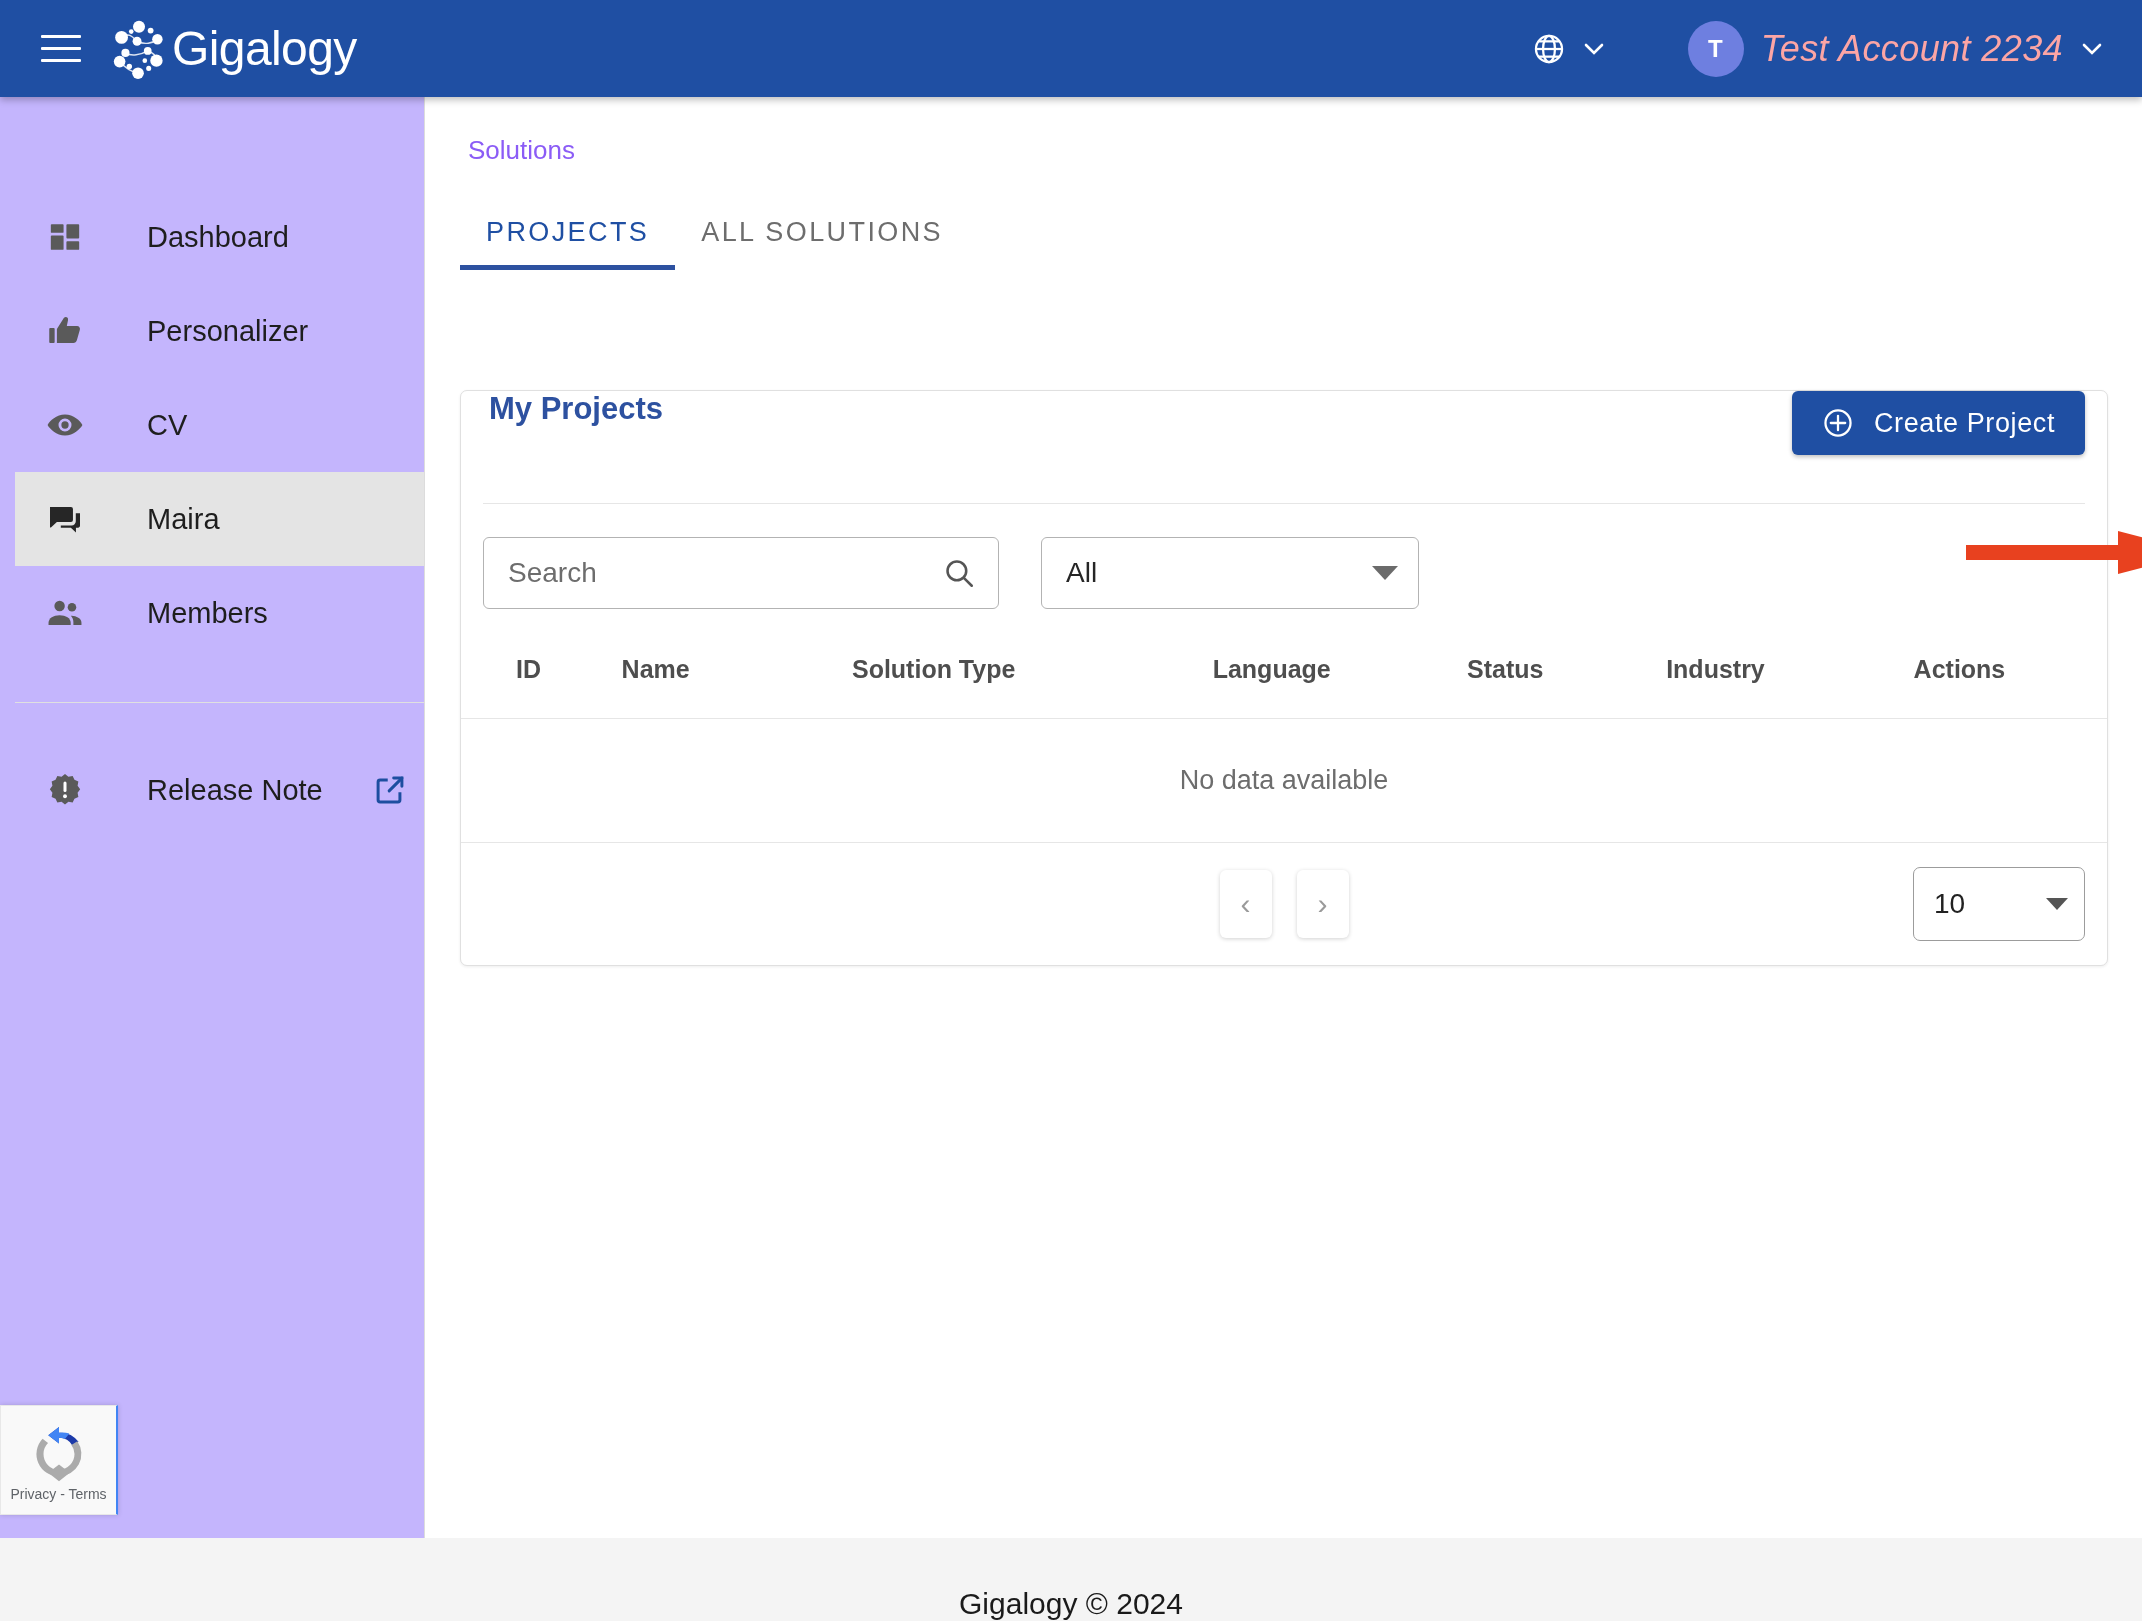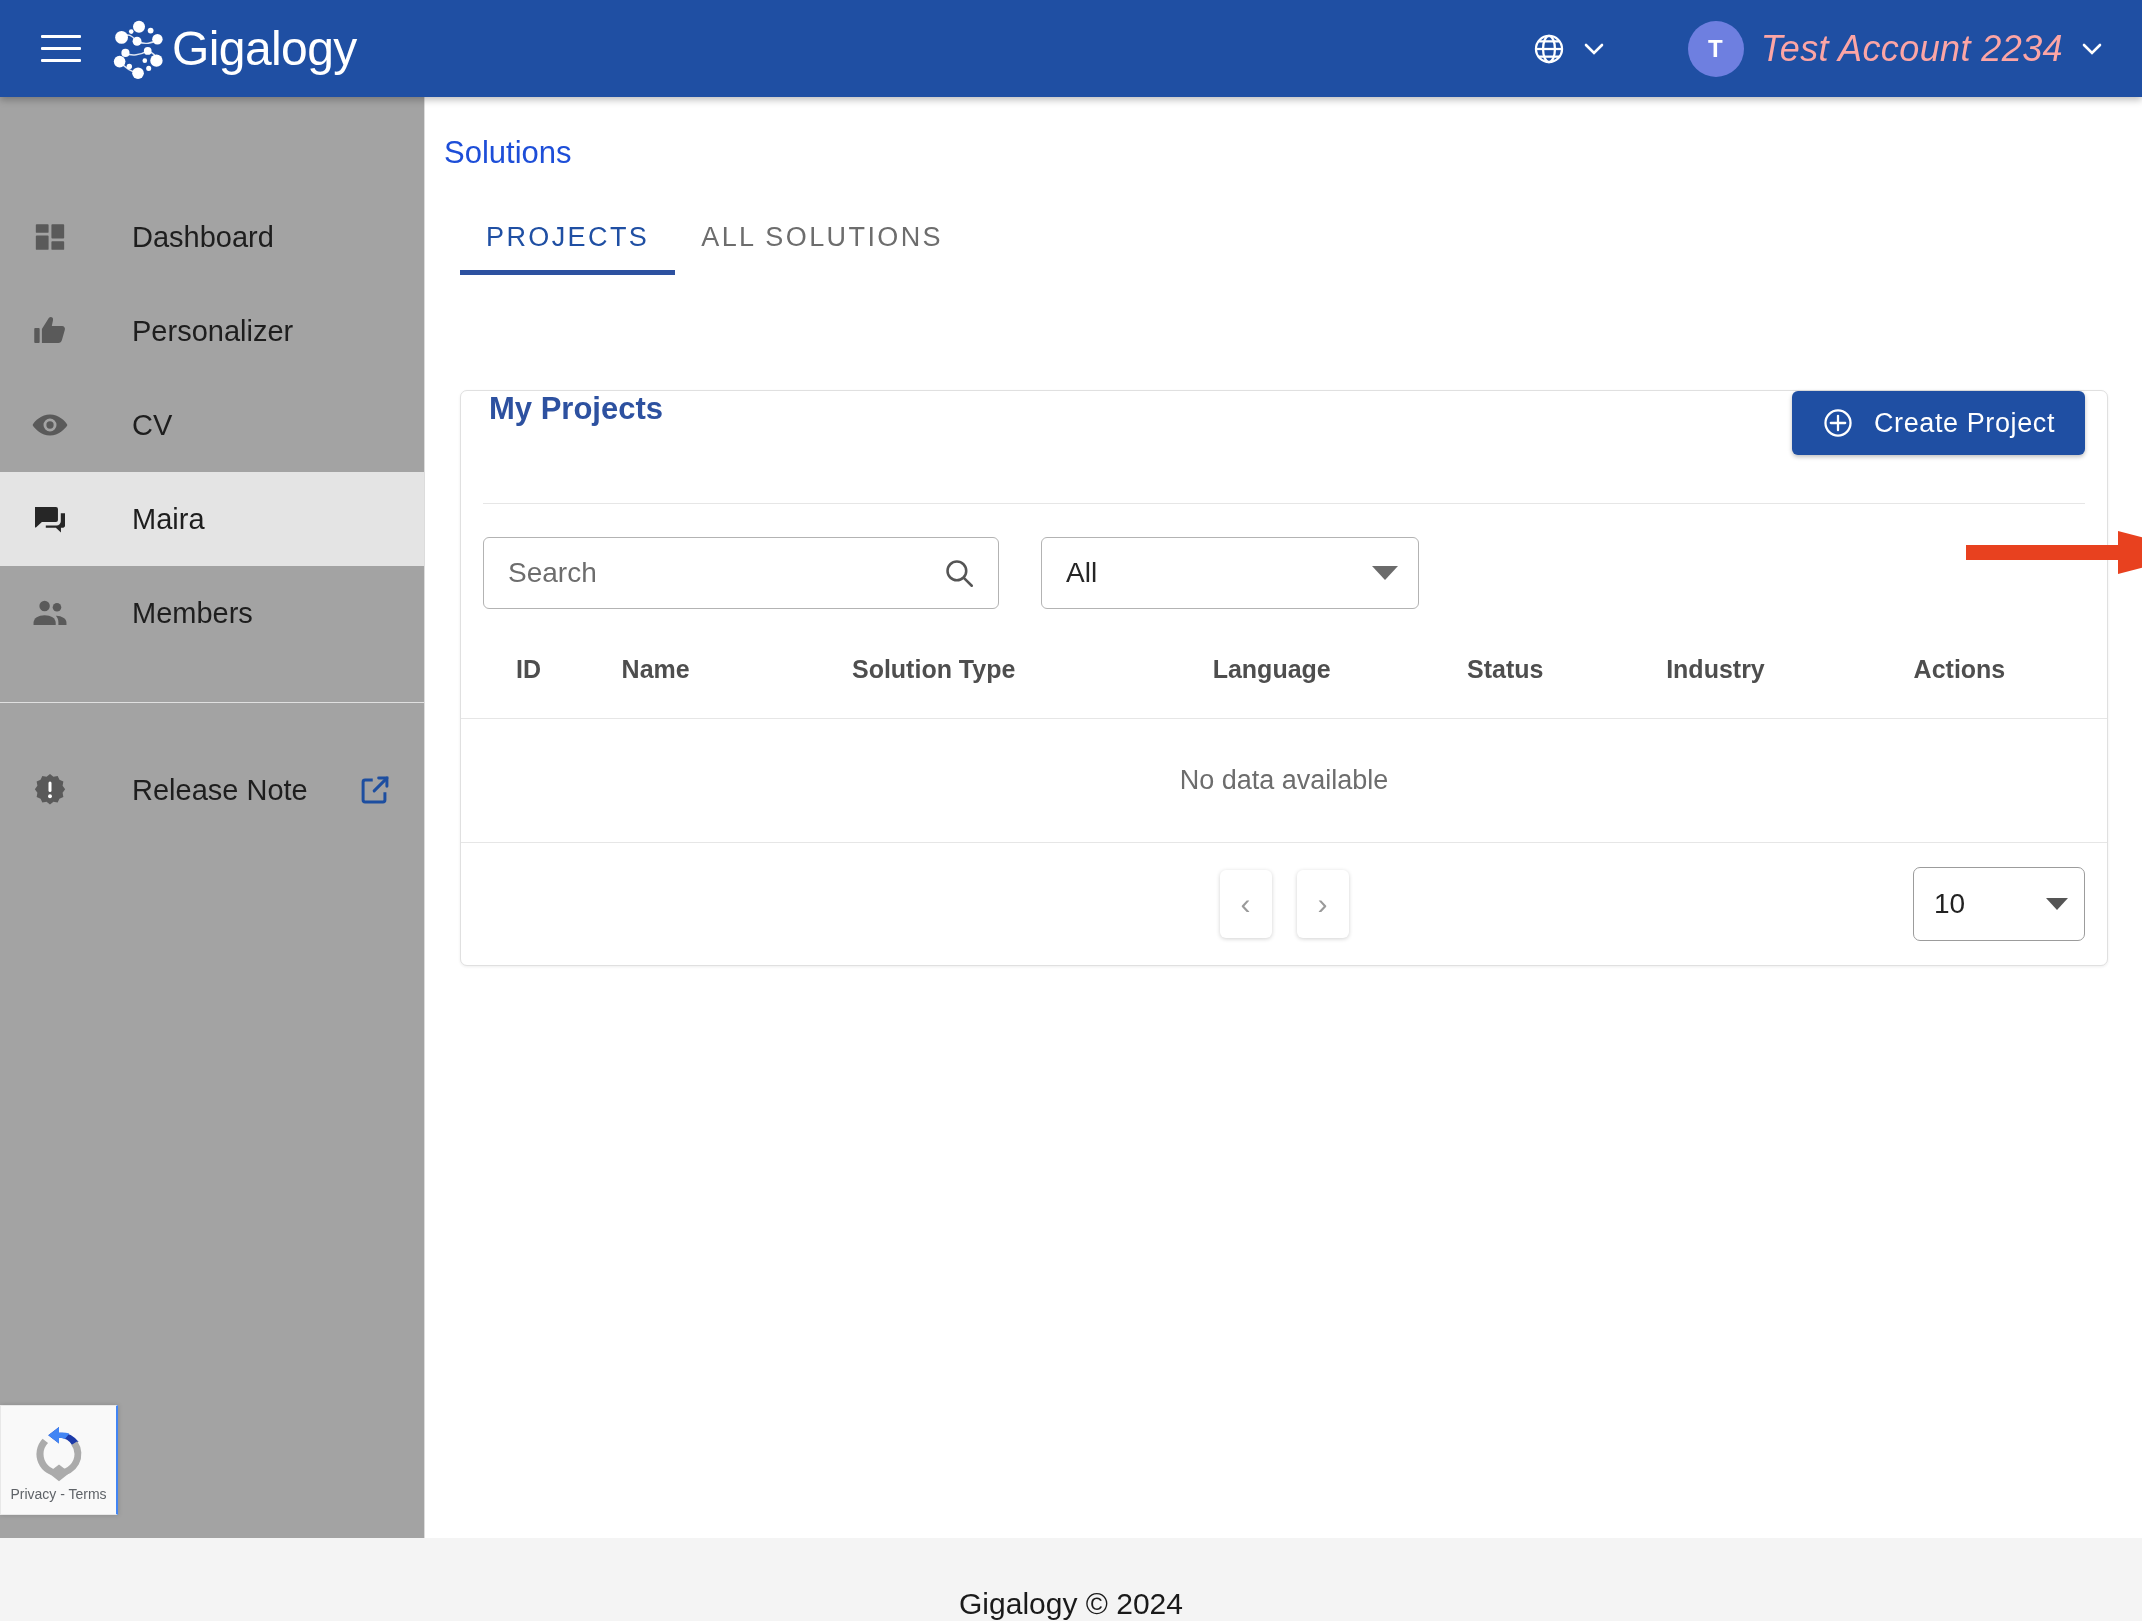--- a/index.html
+++ b/index.html
@@ -95,24 +95,25 @@
     white-space: nowrap;
     font-style: italic;
   }
 
   
   .sidebar {
     position: absolute;
     top: 97px; left: 0;
     width: 425px;
     height: 1441px;
-    background: #a3a3a3;
+    background: #c4b5fd;
     border-right: 1px solid #dcdcdc;
     padding-top: 93px;
     z-index: 20;
+    padding-left: 15px;
   }
   .nav-item {
     height: 94px;
     display: flex;
     align-items: center;
     padding-left: 22px;
     cursor: pointer;
   }
   .nav-item.active { background: #e4e4e4; }
   .nav-icon {
@@ -165,23 +166,23 @@
   
   .main {
     position: absolute;
     top: 97px; left: 426px;
     width: 1716px;
     height: 1441px;
     background: #ffffff;
   }
   .breadcrumb {
     margin-top: 38px;
-    margin-left: 18px;
-    font-size: 31px;
-    color: #1d4ed8;
+    margin-left: 42px;
+    font-size: 26px;
+    color: #8b5cf6;
   }
   .tabs {
     margin-top: 30px;
     margin-left: 34px;
     display: flex;
     align-items: flex-end;
     height: 74px;
   }
   .tab {
     font-size: 27px;

